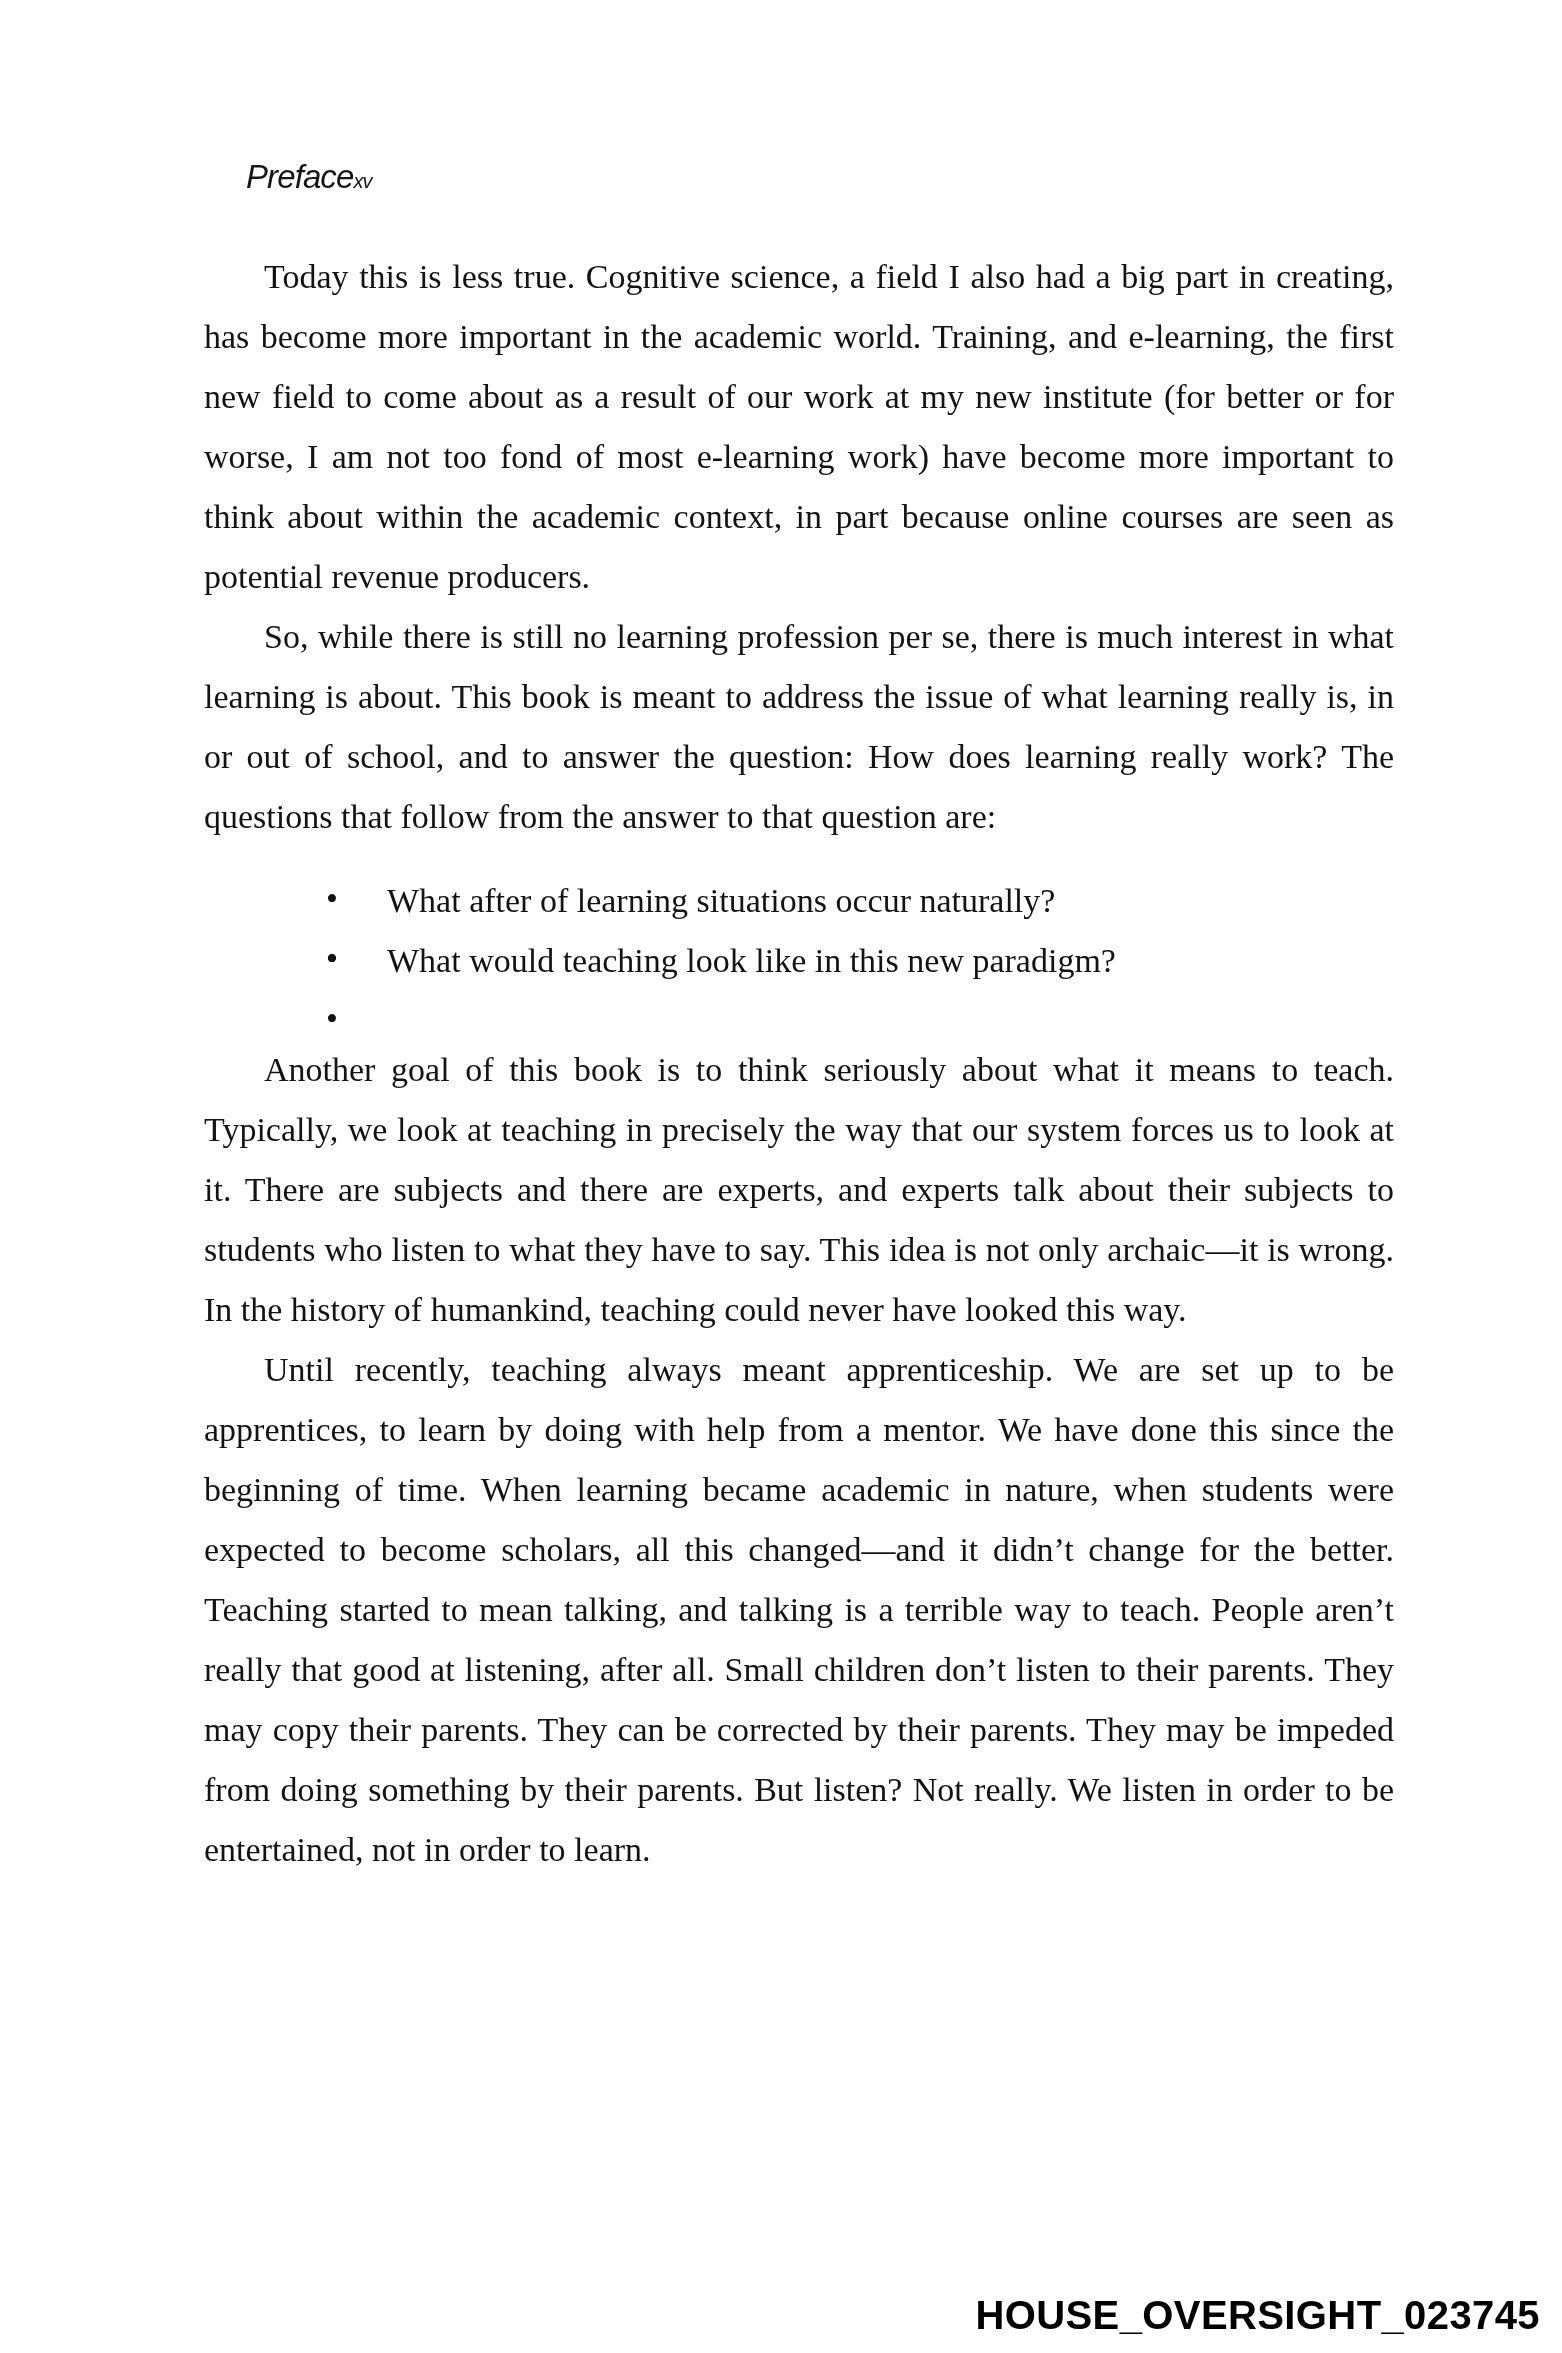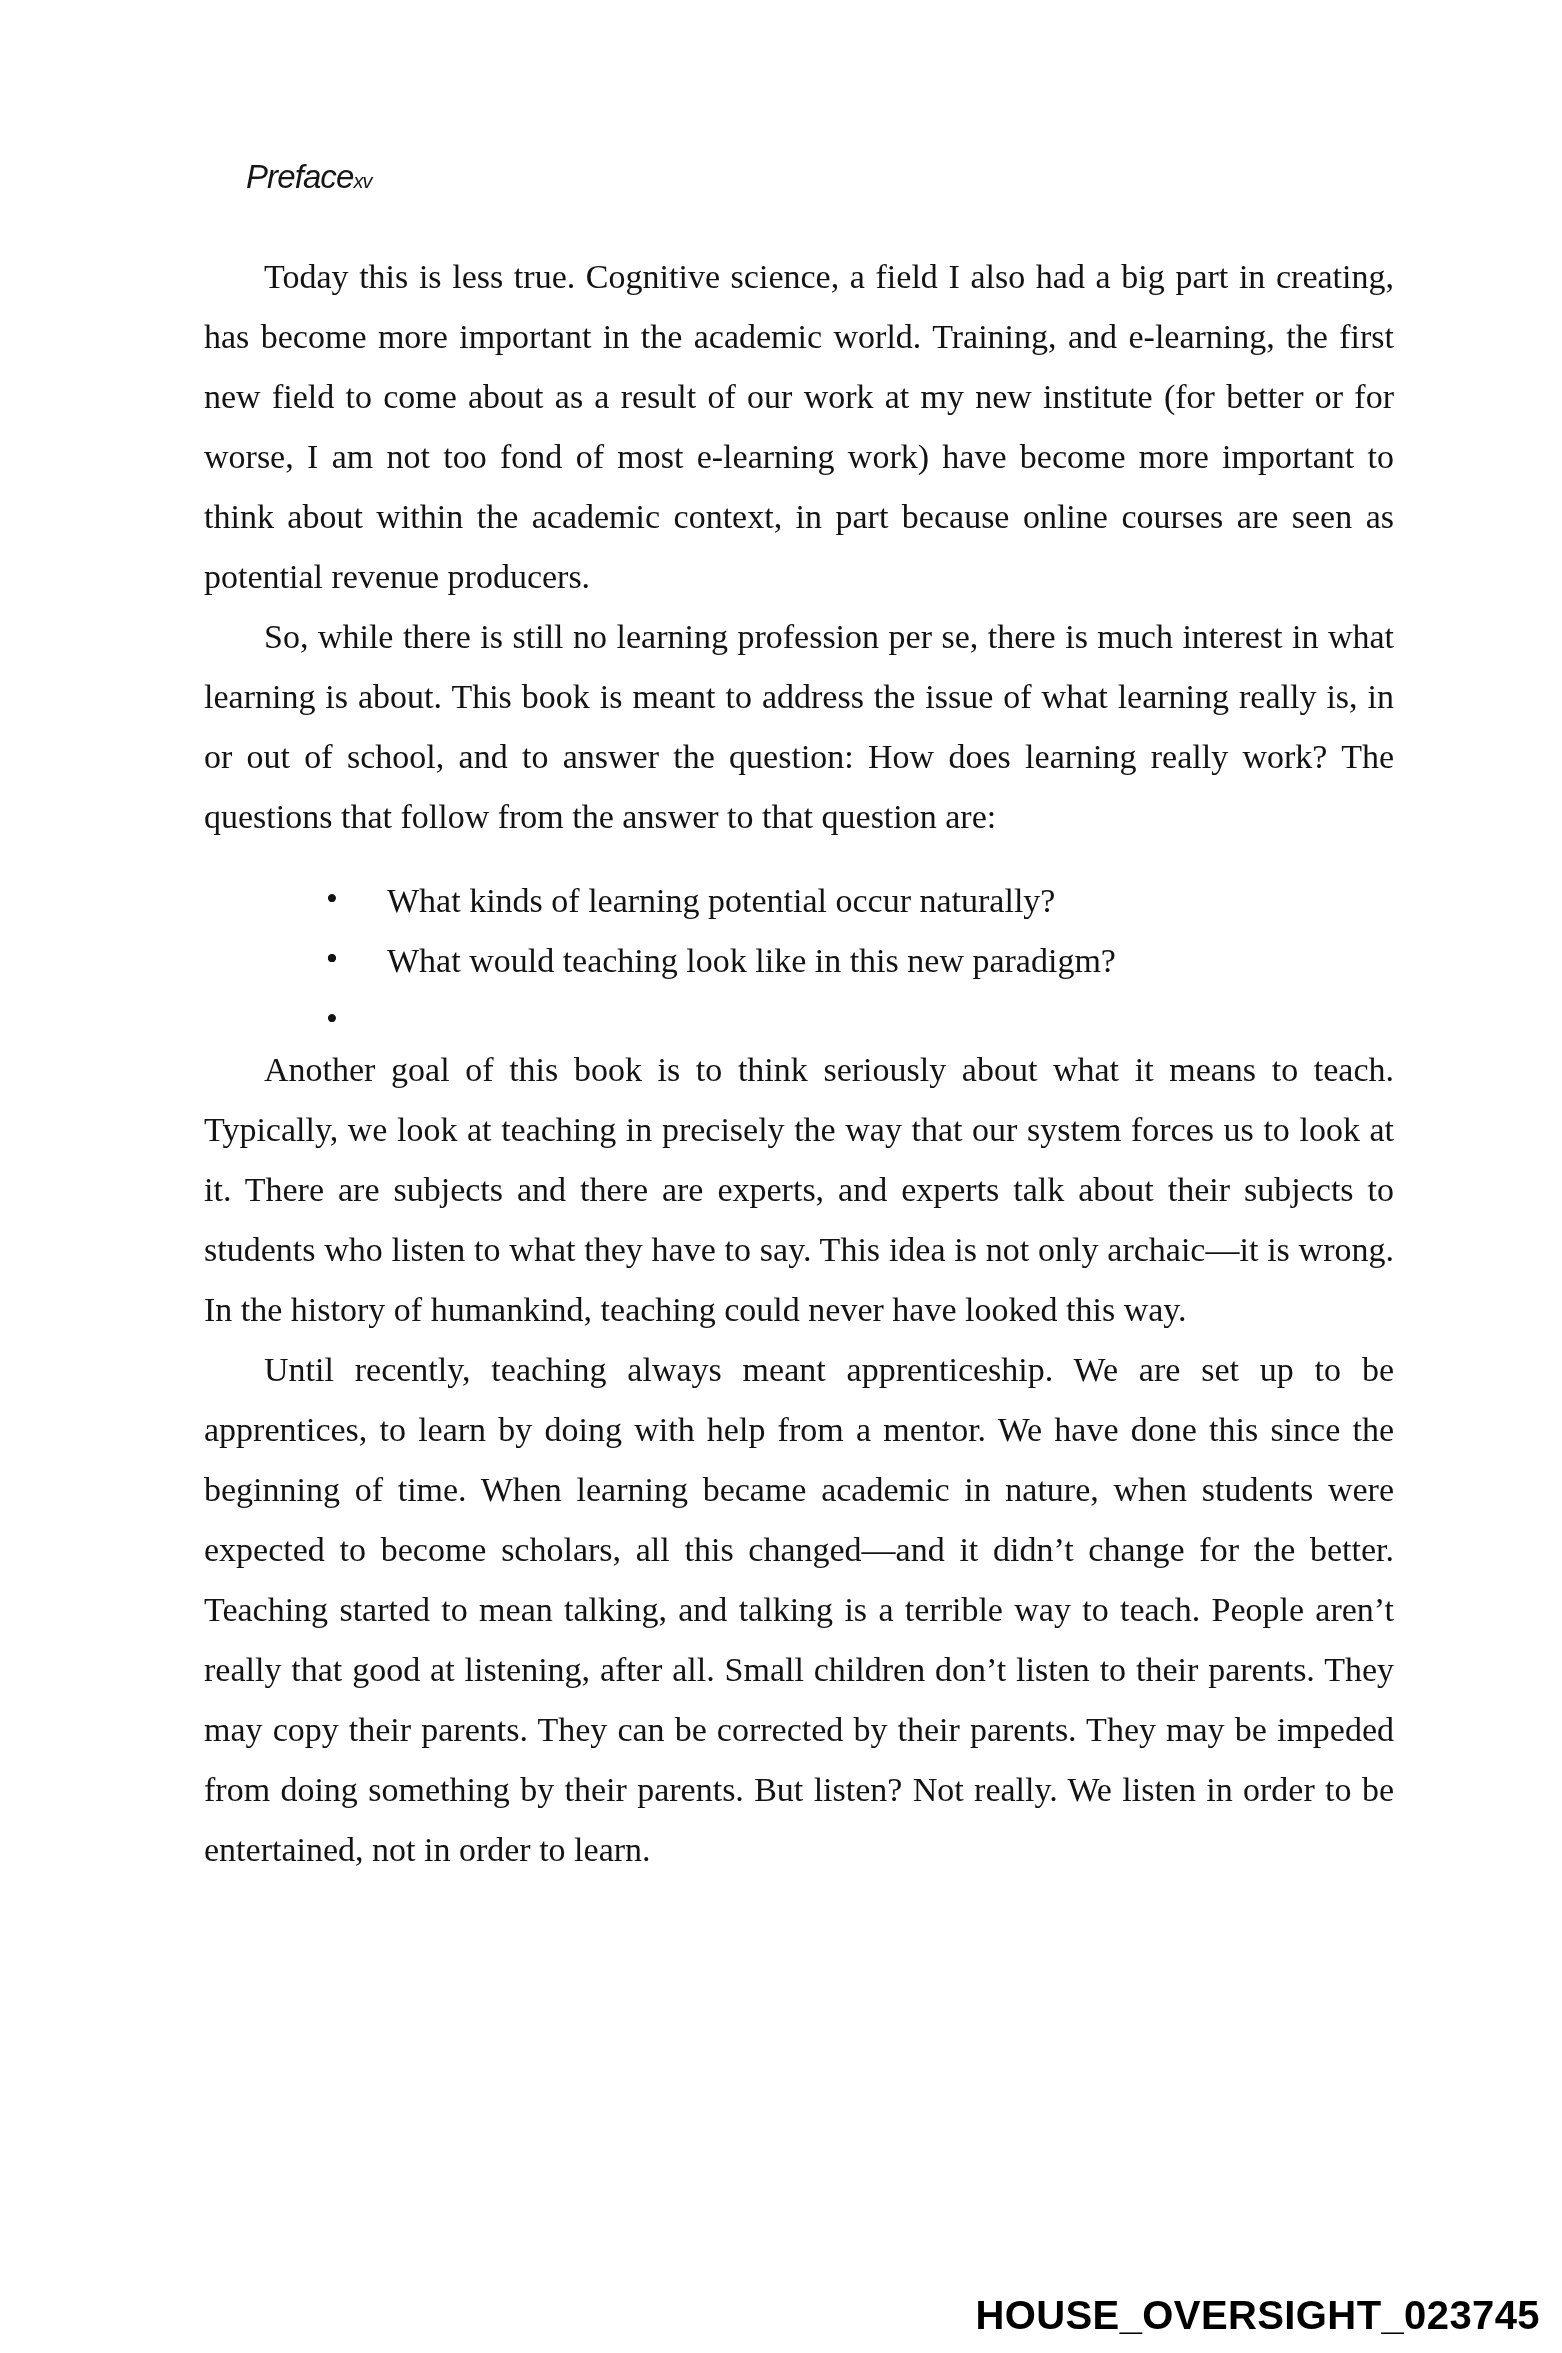--- a/index.html
+++ b/index.html
@@ -90,21 +90,21 @@
 
   <div class="body-text">
 
     <p class="indent">Today this is less true. Cognitive science, a field I also had a big part in creating, has become more important in the academic world. Training, and e-learning, the first new field to come about as a result of our work at my new institute (for better or for worse, I am not too fond of most e-learning work) have become more important to think about within the academic context, in part because online courses are seen as potential revenue producers.</p>
 
     <p class="indent">So, while there is still no learning profession per se, there is much interest in what learning is about. This book is meant to address the issue of what learning really is, in or out of school, and to answer the question: How does learning really work? The questions that follow from the answer to that question are:</p>
 
     <ul class="question-list">
       <li>
         <span class="bullet-marker">•</span>
-        <span>What kinds of learning potential occur naturally?</span>
+        <span>What after of learning situations occur naturally?</span>
       </li>
       <li>
         <span class="bullet-marker">•</span>
       </li>
       <li>
         <span class="bullet-marker">•</span>
         <span>What would teaching look like in this new paradigm?</span>
       </li>
       <li>
         <span class="bullet-marker">•</span>

